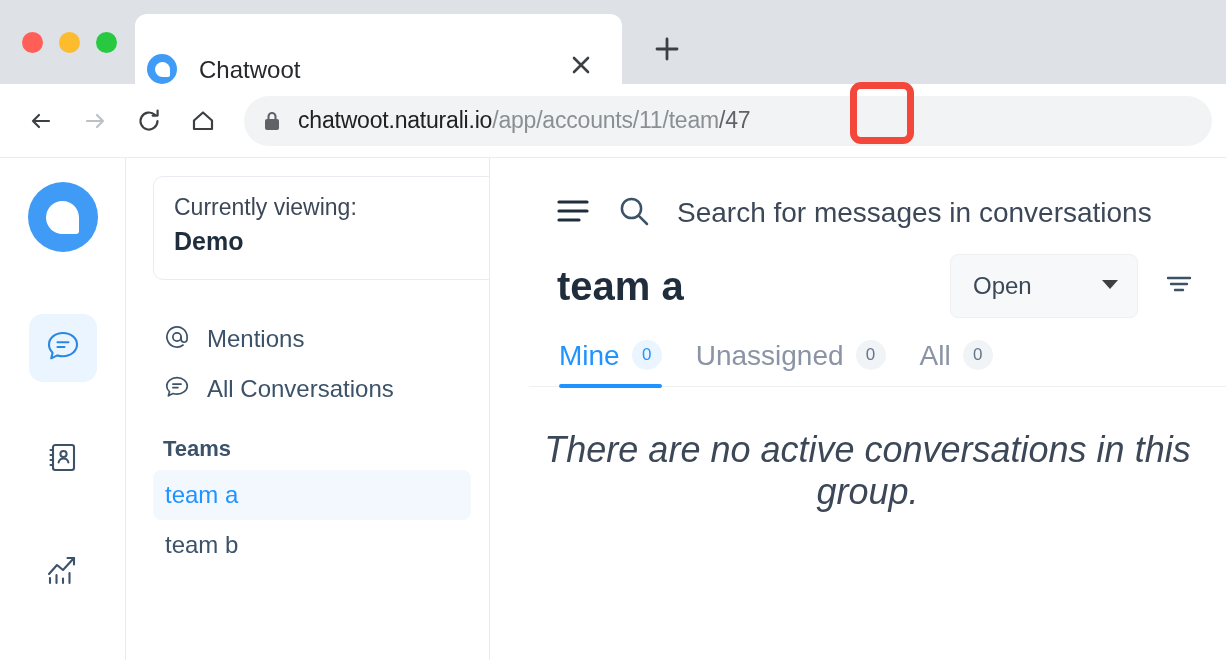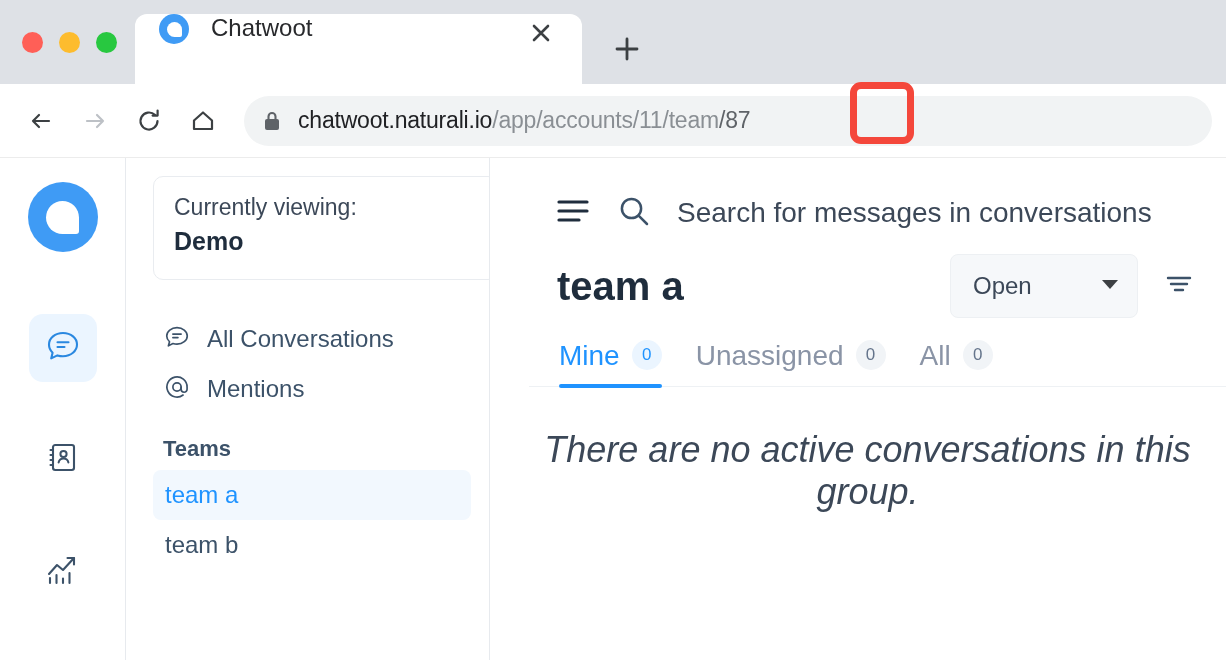--- a/index.html
+++ b/index.html
@@ -25,25 +25,25 @@
   .traffic {
     display: flex; align-items: center; gap: 16px;
     height: 84px; padding: 0 18px 0 8px;
   }
   .dot { width: 21px; height: 21px; border-radius: 50%; }
   .dot.red    { background: #FF5F57; }
   .dot.yellow { background: #FDBC2E; }
   .dot.green  { background: #28C840; }
 
   .tab {
-    width: 447px; height: 70px;
+    width: 487px; height: 70px;
     background: #ffffff;
     border-radius: 12px 12px 0 0;
-    display: flex; align-items: flex-start;
-    padding: 0 22px 0 24px;
+    display: flex; align-items: flex-end;
+    padding: 0 22px 0 12px;
     position: relative;
   }
   .tab-favicon {
     width: 30px; height: 30px; flex: 0 0 30px;
     border-radius: 50%;
     background: #3F9BF5;
     display: flex; align-items: center; justify-content: center;
     margin-right: 22px;
   }
   .tab-favicon .bubble {
@@ -281,21 +281,21 @@
       </svg>
     </div>
 
     <div class="omnibox">
       <span class="lock">
         <svg width="20" height="22" viewBox="0 0 20 22">
           <rect x="3" y="9" width="14" height="11" rx="2" fill="#5F6368"></rect>
           <path d="M6.5 9 V6.5 a3.5 3.5 0 0 1 7 0 V9" stroke="#5F6368" stroke-width="2.1" fill="none"></path>
         </svg>
       </span>
-      <span class="url"><span>chatwoot.naturali.io</span><span class="dim">/app/accounts/11/team</span><span class="hi">/87</span></span>
+      <span class="url"><span>chatwoot.naturali.io</span><span class="dim">/app/accounts/11/team</span><span class="hi">/47</span></span>
       <div class="annot-url"></div>
     </div>
   </div>
 
   <div class="app">
 
     <div class="rail">
       <div class="rail-logo">
         <div class="bubble"></div>
       </div>
@@ -335,35 +335,35 @@
 
       <div class="viewing-card">
         <div class="viewing-label">Currently viewing:</div>
         <div class="viewing-name">Demo</div>
       </div>
 
       <div class="nav-list">
         <div class="nav-item">
           <span>
             <svg width="28" height="28" viewBox="0 0 30 30">
+              <circle cx="15" cy="15" r="4.4" stroke="#3C5269" stroke-width="1.8" fill="none"></circle>
+              <path d="M19.4 15 V17.4 a3.2 3.2 0 0 0 6.4 0 V15 a10.8 10.8 0 1 0 -4.3 8.6" stroke="#3C5269" stroke-width="1.8" fill="none" stroke-linecap="round"></path>
+            </svg>
+          </span>
+          <span class="label">Mentions</span>
+        </div>
+
+        <div class="nav-item">
+          <span>
+            <svg width="28" height="28" viewBox="0 0 30 30">
               <path d="M15 5 C21.1 5 26 8.9 26 13.8 C26 18.7 21.1 22.6 15 22.6 C13.5 22.6 12 22.4 10.7 22 L5.8 24.4 L7 20.1 C5.2 18.4 4 16.3 4 13.8 C4 8.9 8.9 5 15 5 Z" stroke="#3C5269" stroke-width="1.8" fill="none" stroke-linejoin="round"></path>
               <path d="M10.6 11.9 H19.4 M10.6 15.6 H16" stroke="#3C5269" stroke-width="1.8" stroke-linecap="round"></path>
             </svg>
           </span>
           <span class="label">All Conversations</span>
-        </div>
-
-        <div class="nav-item">
-          <span>
-            <svg width="28" height="28" viewBox="0 0 30 30">
-              <circle cx="15" cy="15" r="4.4" stroke="#3C5269" stroke-width="1.8" fill="none"></circle>
-              <path d="M19.4 15 V17.4 a3.2 3.2 0 0 0 6.4 0 V15 a10.8 10.8 0 1 0 -4.3 8.6" stroke="#3C5269" stroke-width="1.8" fill="none" stroke-linecap="round"></path>
-            </svg>
-          </span>
-          <span class="label">Mentions</span>
         </div>
       </div>
 
       <div class="section-title">Teams</div>
 
       <div class="team-item active">team a</div>
       <div class="team-item">team b</div>
 
     </div>
 

